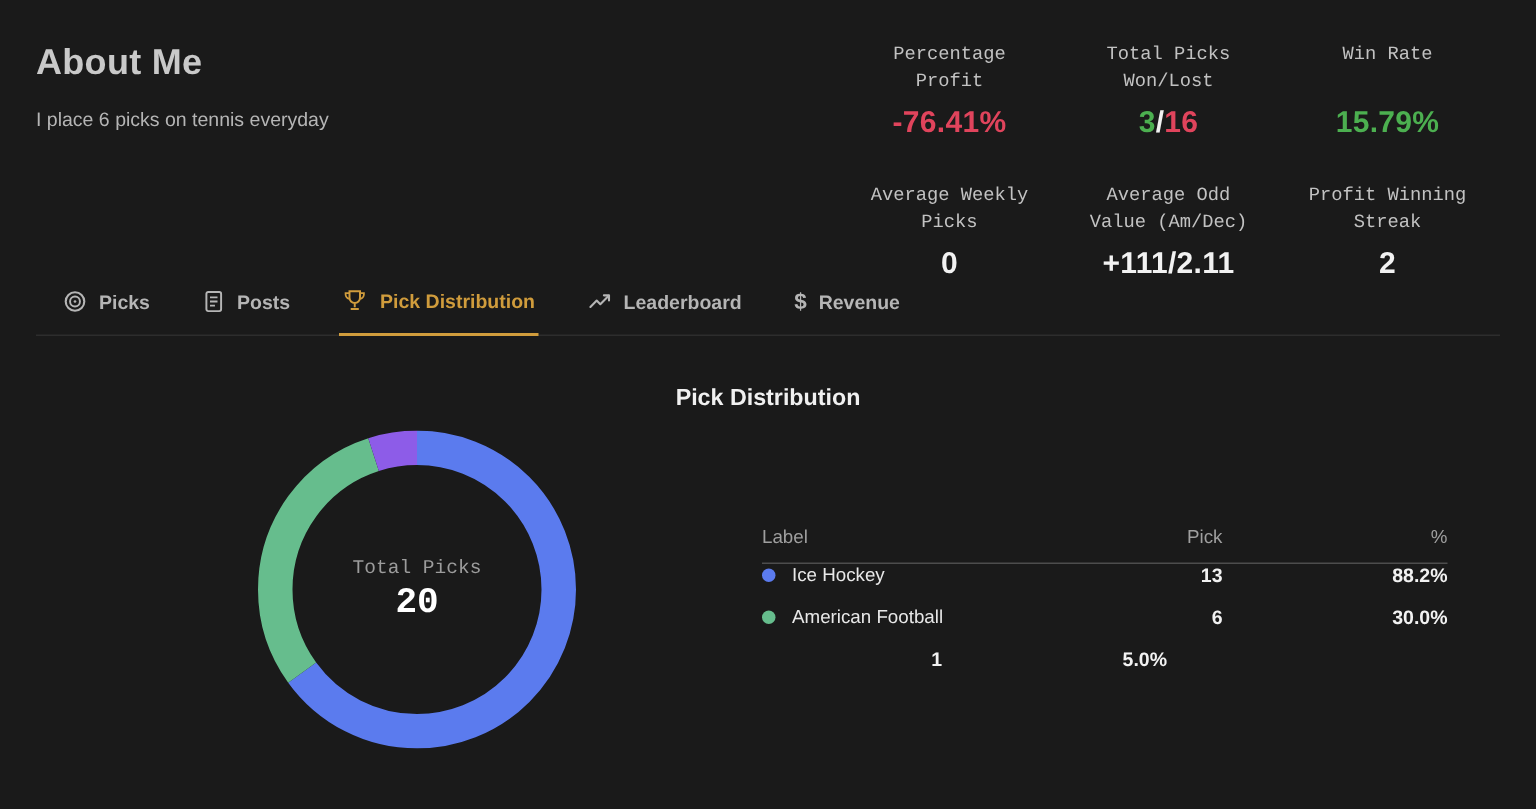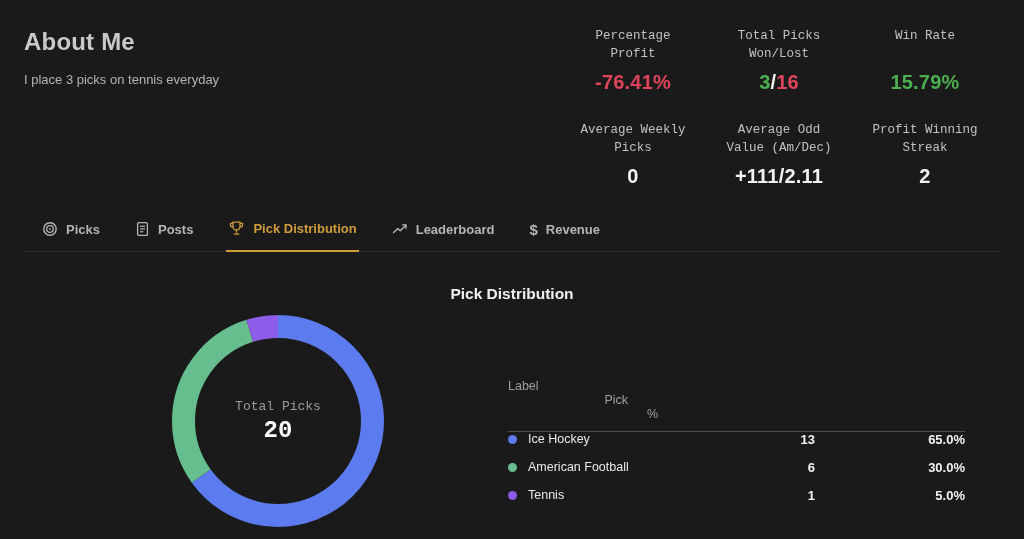--- a/index.html
+++ b/index.html
@@ -28,21 +28,21 @@
     font-size: 12.5px; color: #c2c2c2; line-height: 1.45;
     height: 44px; max-width: 122px; margin: 0 auto; font-family: Liberation Mono, monospace;
   }
   .stat-value { font-size: 20px; font-weight: 700; color: #f2f2f2; letter-spacing: .2px; }
   .c-red { color: var(--red); }
   .c-green { color: var(--green); }
   .c-white { color: #f2f2f2; }
 
   
   .tabs {
-    display: flex; gap: 31px; margin-top: 28px;
+    display: flex; gap: 31px; 
     border-bottom: 1px solid #2d2d2d; padding-left: 16px;
   }
   .tab {
     display: flex; align-items: center; gap: 8px;
     font-size: 13px; font-weight: 600; color: #b5b5b5;
     padding: 4px 2px 13px 2px; cursor: pointer;
   }
   .tab svg { display: block; }
   .tab.active { color: var(--gold); border-bottom: 2px solid var(--gold); margin-bottom: -1px; }
   .dollar-glyph { font-size: 15px; font-weight: 600; line-height: 1; }
@@ -53,38 +53,38 @@
 
   .donut-wrap { position: relative; width: 212px; height: 212px; margin-left: 148px; flex: none; font-family: Liberation Mono, monospace; }
   .donut-center {
     position: absolute; inset: 0; display: flex; flex-direction: column;
     align-items: center; justify-content: center; pointer-events: none;
   }
   .donut-center .cap { font-size: 13px; color: #9c9c9c; margin-bottom: 3px; }
   .donut-center .val { font-size: 24px; font-weight: 700; color: #ffffff; }
 
   .table-wrap { width: 457px; margin-left: 124px; margin-top: 64px; }
-  .pt-header { display: flex; font-size: 12.5px; color: #9f9f9f; padding-bottom: 10px; border-bottom: 1px solid #4d4d4d; flex-direction: column; }
+  .pt-header { display: flex; font-size: 12.5px; color: #9f9f9f; padding-bottom: 10px; border-bottom: 1px solid #4d4d4d; }
   .col-label { flex: 1; text-align: left; display: flex; align-items: center; }
   .col-pick { width: 120px; text-align: right; }
   .col-pct { width: 150px; text-align: right; }
   .pt-row { display: flex; align-items: flex-start; height: 28px; font-size: 12.5px; color: #e8e8e8; }
   .pt-row:first-of-type { margin-top: 7px; }
   .pt-row .col-pick, .pt-row .col-pct { font-weight: 700; font-size: 13px; color: #f2f2f2; }
   .legend-dot { width: 9px; height: 9px; border-radius: 50%; margin-right: 11px; flex: none; }
 </style>
 </head>
 <body>
 
 <div class="page">
 
   <div class="header">
     <div class="about">
       <h1>About Me</h1>
-      <div class="subtitle">I place 3 picks on tennis everyday</div>
+      <div class="subtitle">I place 6 picks on tennis everyday</div>
     </div>
 
     <div class="stats-grid">
       <div class="stat">
         <div class="stat-label">Percentage Profit</div>
         <div class="stat-value c-red">-76.41%</div>
       </div>
       <div class="stat">
         <div class="stat-label">Total Picks Won/Lost</div>
         <div class="stat-value"><span class="c-green">3</span><span class="c-white">/</span><span class="c-red">16</span></div>
@@ -171,34 +171,30 @@
         <div class="col-label">Label</div>
         <div class="col-pick">Pick</div>
         <div class="col-pct">%</div>
       </div>
       <div class="pt-row">
         <div class="col-label">
             <span class="legend-dot" style="background: rgb(91, 123, 238);"></span>
             <span>Ice Hockey</span>
           </div>
         <div class="col-pick">13</div>
-        <div class="col-pct">65.0%</div>
+        <div class="col-pct">88.2%</div>
       </div>
       <div class="pt-row">
         <div class="col-label">
             <span class="legend-dot" style="background: rgb(102, 189, 141);"></span>
             <span>American Football</span>
           </div>
         <div class="col-pick">6</div>
         <div class="col-pct">30.0%</div>
       </div>
       <div class="pt-row">
-        <div class="col-label">
-            <span class="legend-dot" style="background: rgb(141, 92, 232);"></span>
-            <span>Tennis</span>
-          </div>
         <div class="col-pick">1</div>
         <div class="col-pct">5.0%</div>
       </div>
     </div>
   </div>
 
 </div>
 
 </body></html>

